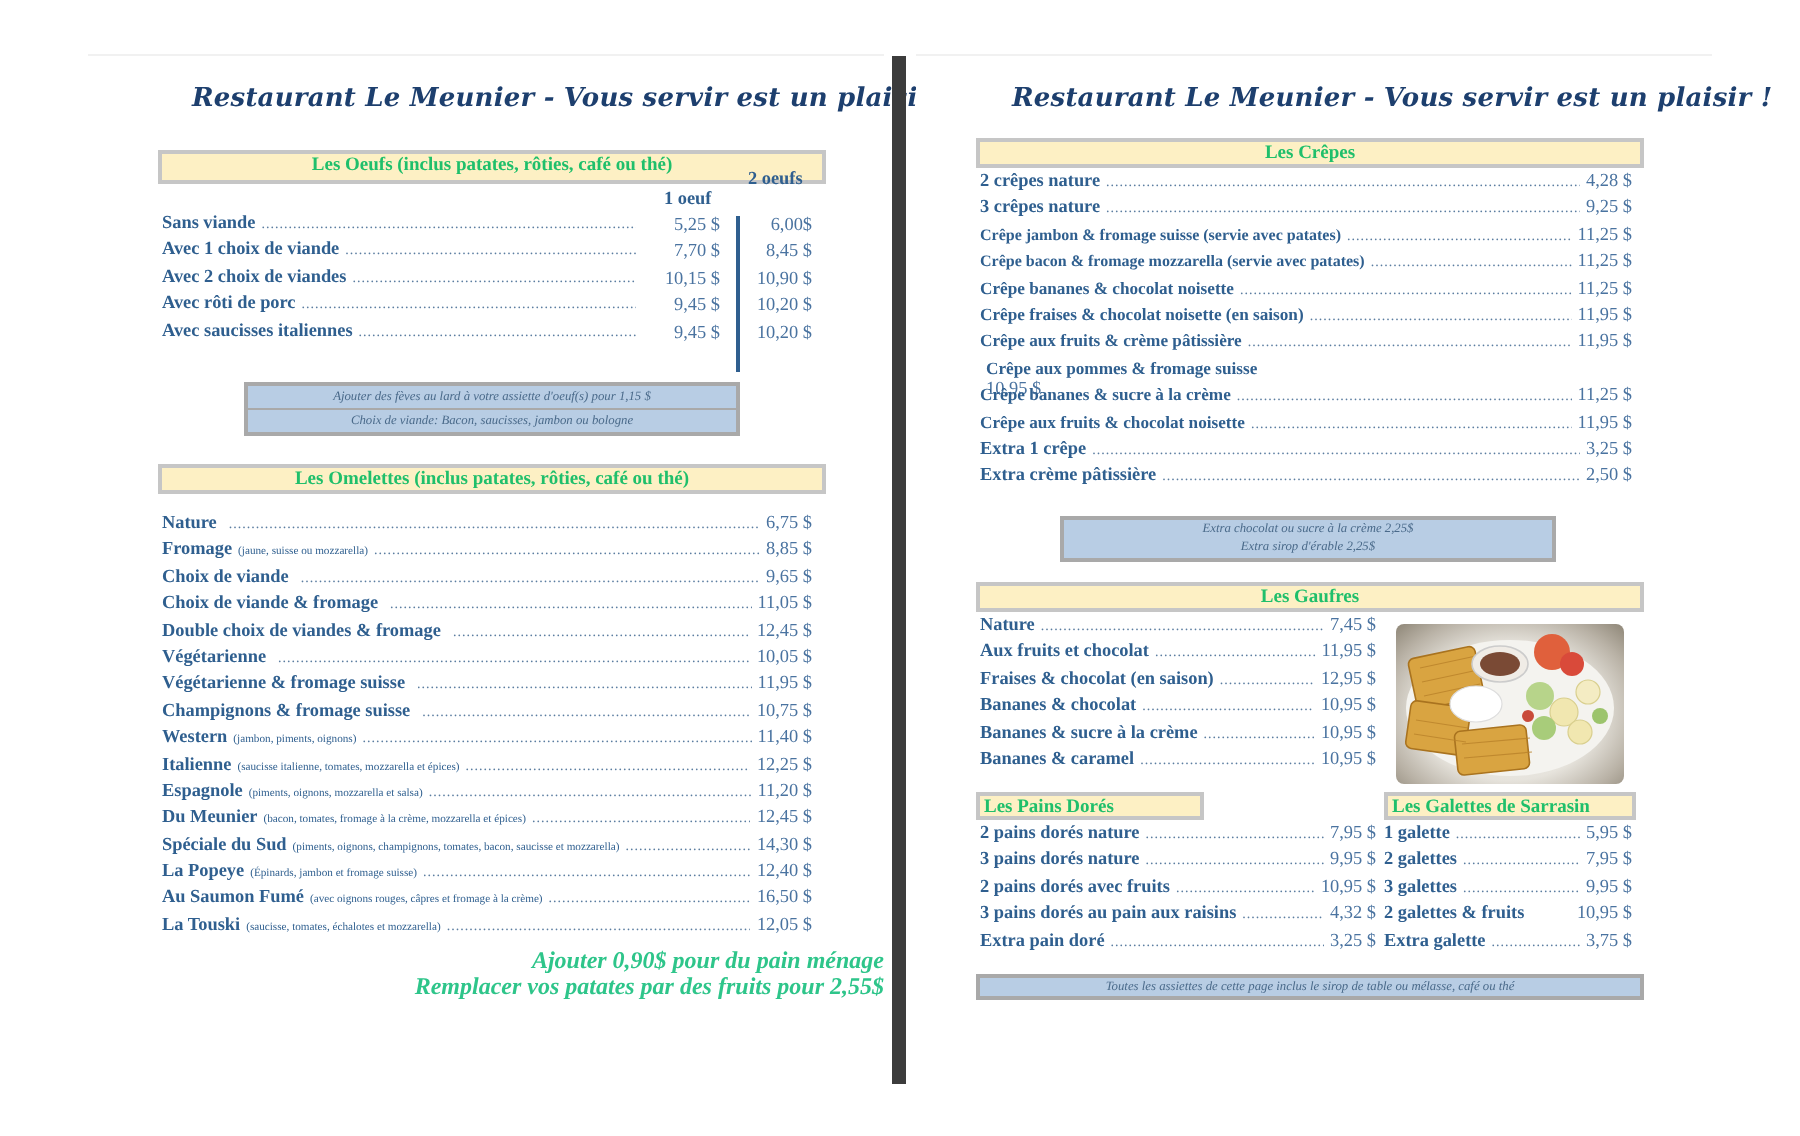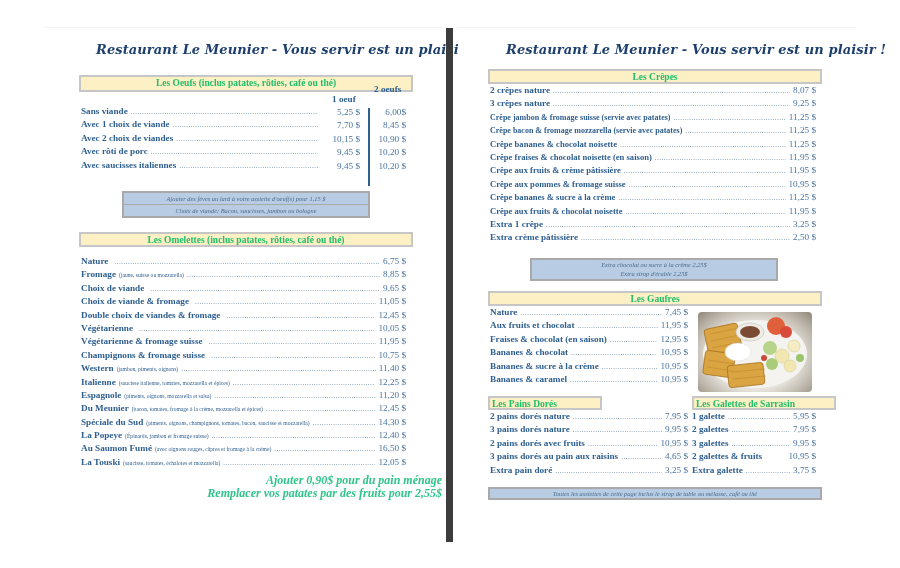--- a/index.html
+++ b/index.html
@@ -207,21 +207,21 @@
 
 <div class="page right">
   <div class="title" style="left:48px; top:14px;">Restaurant Le Meunier - Vous servir est un plaisir !</div>
 
   <div class="section-head" style="left:30px; top:41px; width:334px; height:15px;">Les Crêpes</div>
 
   <div class="rows" style="left:32px; top:57px; width:326px;">
     <div class="row">
         <span class="name">2 crêpes nature</span>
         <span class="dots"></span>
-        <span class="price">8,07 $</span>
+        <span class="price">4,28 $</span>
       </div>
     <div class="row">
         <span class="name">3 crêpes nature</span>
         <span class="dots"></span>
         <span class="price">9,25 $</span>
       </div>
     <div class="row" style="font-size:8px;">
         <span class="name">Crêpe jambon &amp; fromage suisse (servie avec patates)</span>
         <span class="dots"></span>
         <span class="price" style="font-size:9.2px;">11,25 $</span>
@@ -239,21 +239,21 @@
     <div class="row" style="font-size:8.6px;">
         <span class="name">Crêpe fraises &amp; chocolat noisette (en saison)</span>
         <span class="dots"></span>
         <span class="price" style="font-size:9.2px;">11,95 $</span>
       </div>
     <div class="row" style="font-size:8.6px;">
         <span class="name">Crêpe aux fruits &amp; crème pâtissière</span>
         <span class="dots"></span>
         <span class="price" style="font-size:9.2px;">11,95 $</span>
       </div>
-    <div class="row" style="font-size:8.6px;">
+    <div class="row" style="font-size:8.6px;flex-direction:column;">
         <span class="name">Crêpe aux pommes &amp; fromage suisse</span>
         <span class="dots"></span>
         <span class="price" style="font-size:9.2px;">10,95 $</span>
       </div>
     <div class="row" style="font-size:8.6px;">
         <span class="name">Crêpe bananes &amp; sucre à la crème</span>
         <span class="dots"></span>
         <span class="price" style="font-size:9.2px;">11,25 $</span>
       </div>
     <div class="row" style="font-size:8.6px;">
@@ -339,42 +339,42 @@
       <circle cx="84" cy="44" r="7" fill="#f1e7b0" stroke="#d9cf8e" stroke-width="0.6"></circle>
       <circle cx="96" cy="34" r="6" fill="#f4ecc3" stroke="#d9cf8e" stroke-width="0.6"></circle>
       <circle cx="92" cy="54" r="6" fill="#f1e7b0" stroke="#d9cf8e" stroke-width="0.6"></circle>
       <circle cx="74" cy="52" r="6" fill="#a8cc7a"></circle>
       <circle cx="102" cy="46" r="4" fill="#9cc46c"></circle>
       <circle cx="66" cy="46" r="3" fill="#c94a3a"></circle>
     </svg>
   </div>
 
   <div class="section-head left-align" style="left:30px; top:368px; width:114px; height:14px;">Les Pains Dorés</div>
-  <div class="section-head left-align" style="left:234px; top:368px; width:144px; height:14px;">Les Galettes de Sarrasin</div>
+  <div class="section-head left-align" style="left:234px; top:368px; width:126px; height:14px;">Les Galettes de Sarrasin</div>
 
   <div class="rows" style="left:32px; top:383px; width:198px;">
     <div class="row">
         <span class="name">2 pains dorés nature</span>
         <span class="dots"></span>
         <span class="price">7,95 $</span>
       </div>
     <div class="row">
         <span class="name">3 pains dorés nature</span>
         <span class="dots"></span>
         <span class="price">9,95 $</span>
       </div>
     <div class="row">
         <span class="name">2 pains dorés avec fruits</span>
         <span class="dots"></span>
         <span class="price">10,95 $</span>
       </div>
     <div class="row">
         <span class="name">3 pains dorés au pain aux raisins</span>
         <span class="dots"></span>
-        <span class="price">4,65 $</span>
+        <span class="price">4,32 $</span>
       </div>
     <div class="row">
         <span class="name">Extra pain doré</span>
         <span class="dots"></span>
         <span class="price">3,25 $</span>
       </div>
   </div>
 
   <div class="rows" style="left:234px; top:383px; width:124px;">
     <div class="row">

